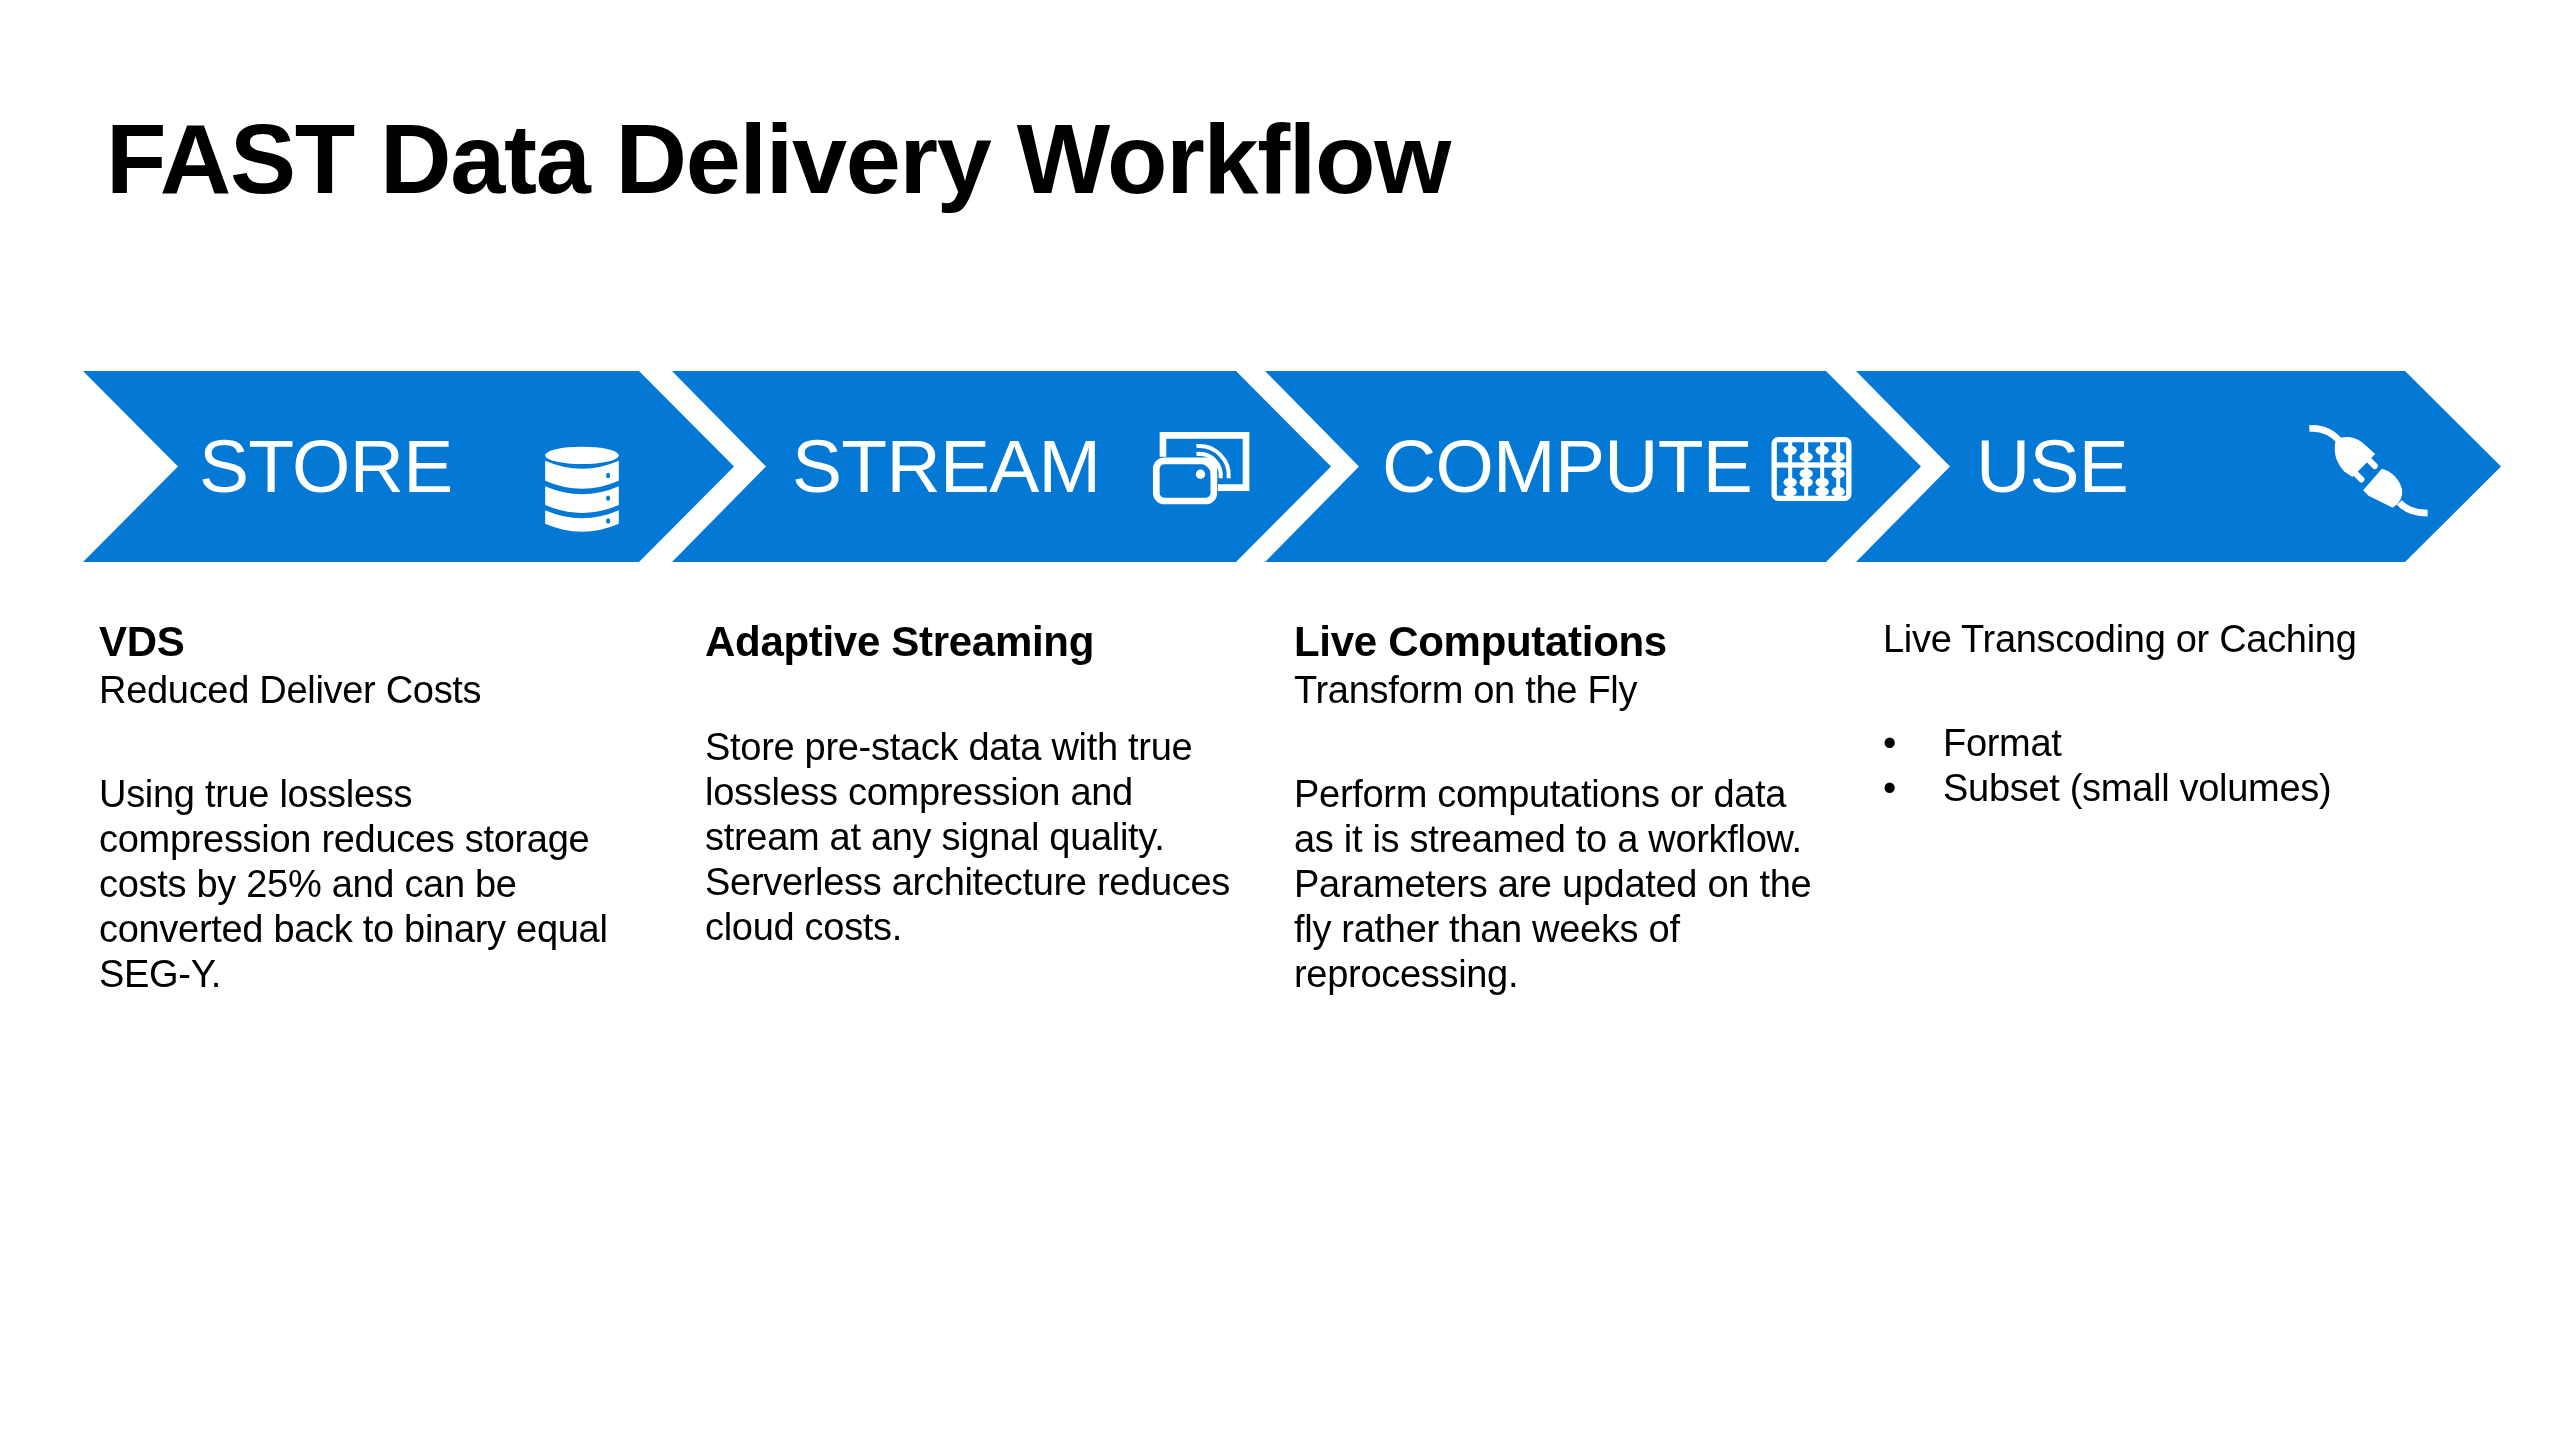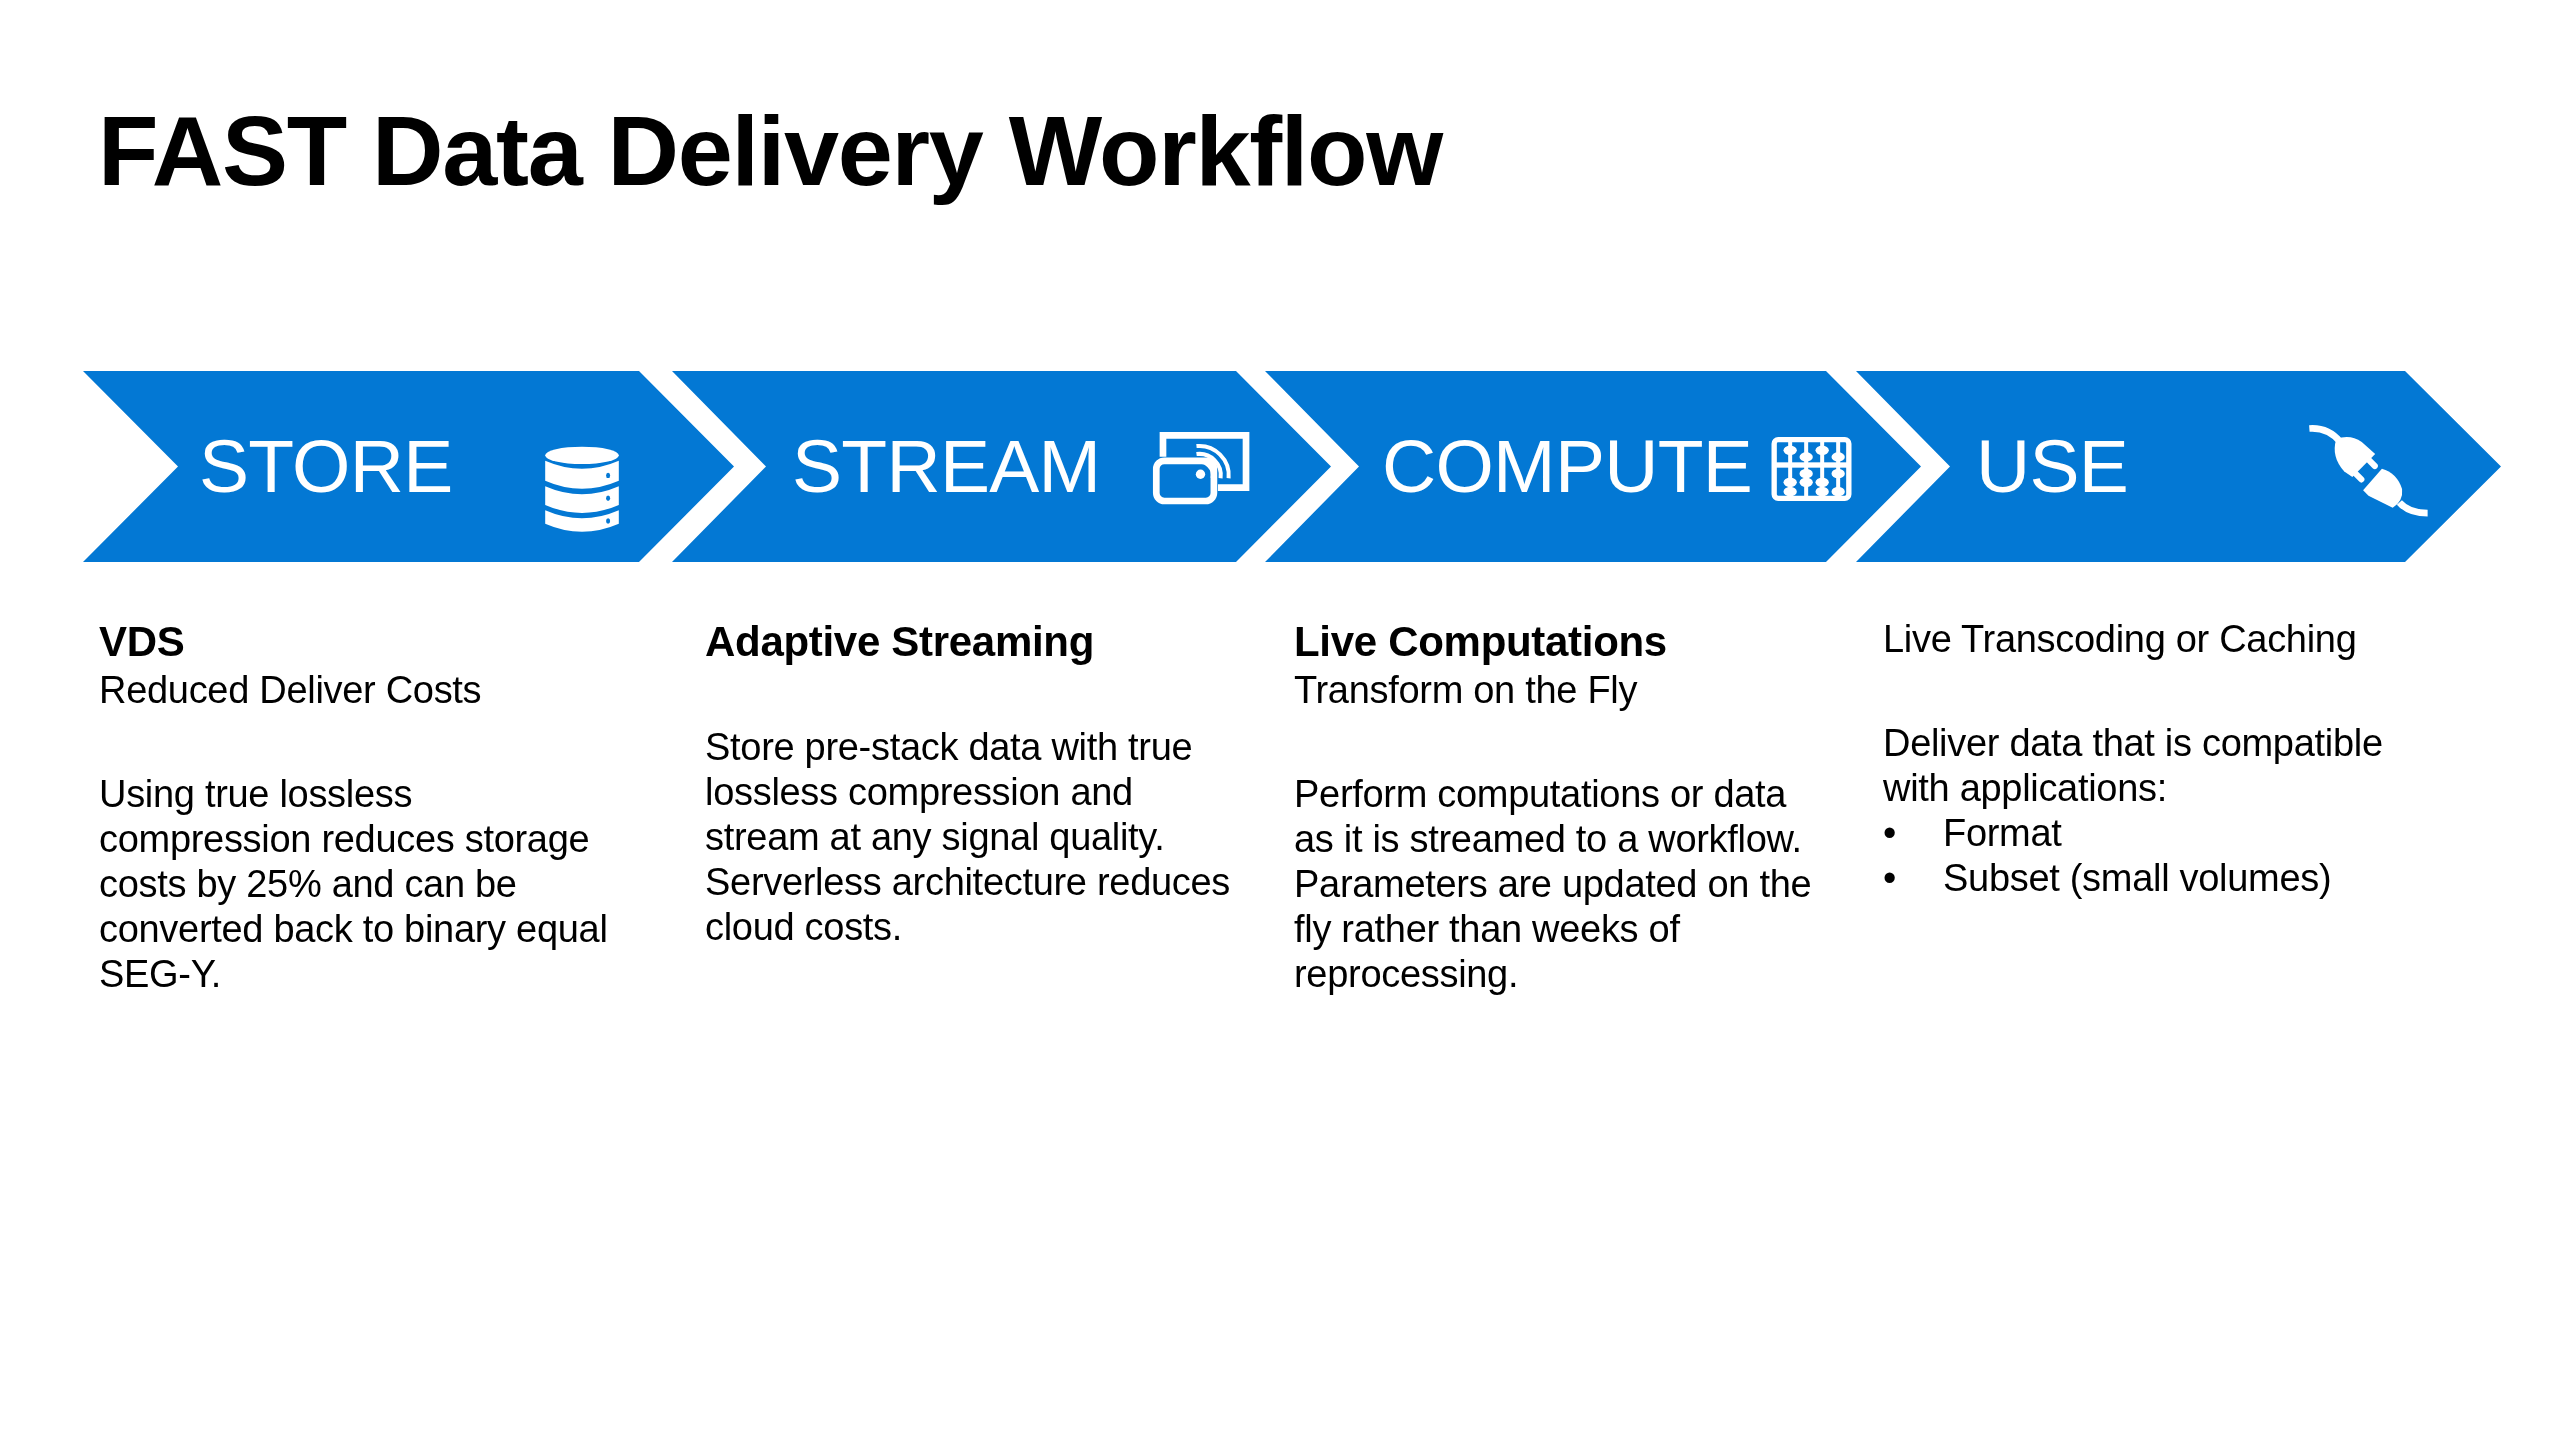--- a/index.html
+++ b/index.html
@@ -1,19 +1,19 @@
 <!DOCTYPE html>
 <html style="font-size:10.7px"><head>
 <meta charset="utf-8">
 <style>
   html, body { margin: 0; padding: 0; background: #ffffff; }
   body { width: 2576px; height: 1449px; position: relative; overflow: hidden;
          font-family: "Liberation Sans", "DejaVu Sans", sans-serif; color: #000; }
   .title { position: absolute; left: 98px; top: 101px; font-size: 99px; font-weight: 700;
-           letter-spacing: -1.3px; line-height: 1; margin: 0; }
+           letter-spacing: -1.3px; line-height: 1; margin: 8px; }
   .flow { position: absolute; left: 0; top: 371px; width: 2576px; height: 191px; }
   .chev { position: absolute; top: 0; height: 191px; background: #0378d4; }
   .chev-label { position: absolute; top: 0; height: 241px; line-height: 191px; color: #fff;
                 font-size: 75px; font-weight: 400; letter-spacing: -0.7px; white-space: nowrap; }
   .chev-icon { position: absolute; }
   .chev-icon svg { display: block; }
   .col { position: absolute; top: 616px; width: 550px; }
   .col-heading { font-size: 42px; font-weight: 700; line-height: 51px; letter-spacing: -0.3px; }
   .col-sub { font-size: 38px; line-height: 47px; letter-spacing: -0.3px; }
   .col-body { margin-top: 58px; font-size: 38px; line-height: 45px; letter-spacing: -0.3px; }
@@ -107,21 +107,20 @@
 
 <div class="col" style="left:1294px;">
   <div class="col-heading">Live Computations</div>
   <div class="col-sub">Transform on the Fly</div>
   <div class="col-body" style="width:530px;">Perform computations or data as it is streamed to a workflow. Parameters are updated on the fly rather than weeks of reprocessing.</div>
 </div>
 
 <div class="col" style="left:1883px;">
   <div class="col-sub">Live Transcoding or Caching</div>
   <div class="col-body" style="width:550px;">
-    <div>Deliver data that is compatible with applications:</div>
     <ul>
       <li>
         <span class="bullet">•</span>
         <span>Format</span>
       </li>
       <li>
         <span class="bullet">•</span>
         <span>Subset (small volumes)</span>
       </li>
     </ul>

